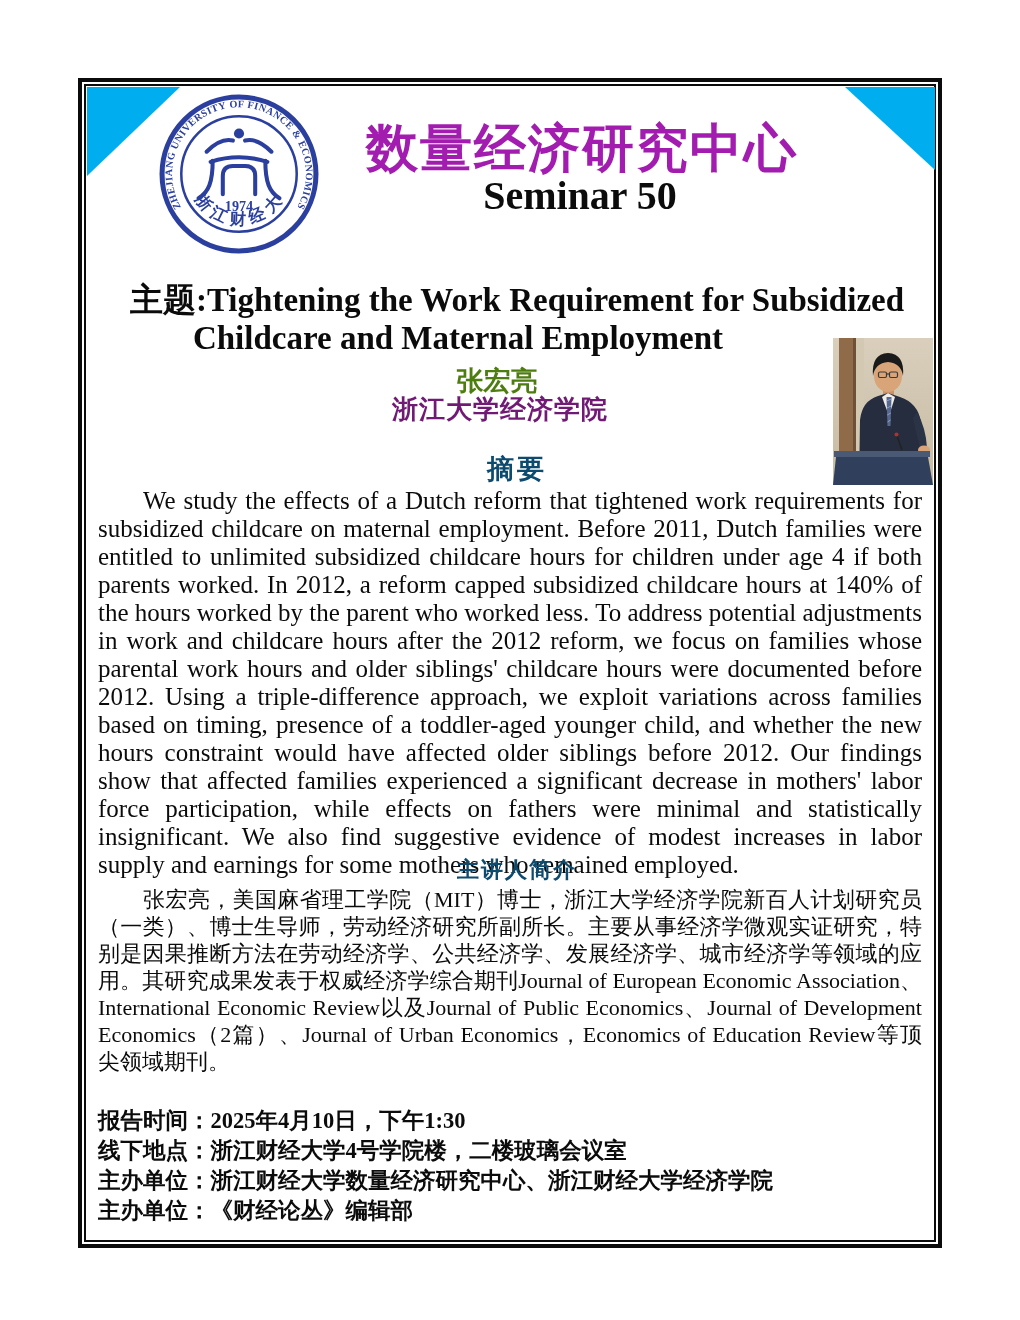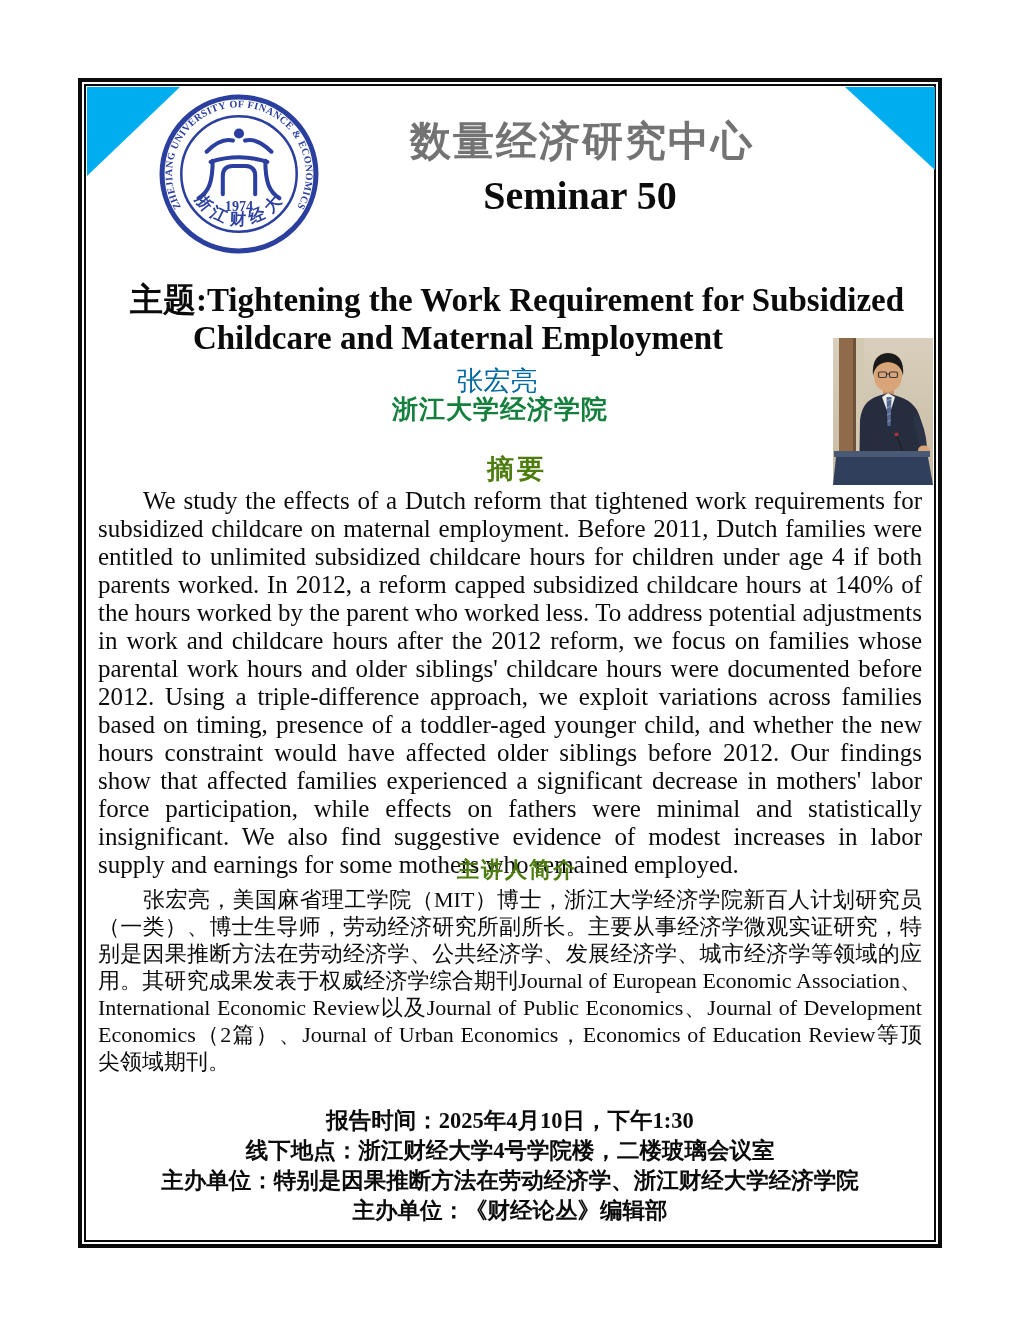--- a/index.html
+++ b/index.html
@@ -20,47 +20,47 @@
   
   .corner{position:absolute;background:#00AEEF;}
   .corner.left{left:87px;top:87px;width:93px;height:89px;
                clip-path:polygon(0 0,100% 0,0 100%);}
   .corner.right{left:845px;top:87px;width:90px;height:83px;
                 clip-path:polygon(0 0,100% 0,100% 100%);}
 
   .logo{position:absolute;left:158px;top:93px;width:162px;height:162px;}
 
   .org-title{position:absolute;left:582px;top:114px;transform:translateX(-50%);
-             font-size:41px;font-weight:bold;color:#737373;white-space:nowrap;letter-spacing:2px;}
+             font-size:52px;font-weight:bold;color:#a21caf;white-space:nowrap;letter-spacing:2px;}
   .seminar-no{position:absolute;left:580px;top:172px;transform:translateX(-50%);
               font-size:40px;font-weight:bold;color:#0c0c0c;white-space:nowrap;font-family:Liberation Serif, serif;}
 
   .topic-line{position:absolute;transform:translateX(-50%);font-size:33px;font-weight:bold;
               color:#0b0b0b;white-space:nowrap;}
   .topic-line.l1{left:517px;top:278px;}
   .topic-line.l2{left:458px;top:320px;}
 
   .speaker-name{position:absolute;left:497px;top:363px;transform:translateX(-50%);
-                font-size:27px;font-weight:normal;color:#0369a1;white-space:nowrap;}
+                font-size:27px;font-weight:bold;color:#4d7c0f;white-space:nowrap;}
   .speaker-affil{position:absolute;left:500px;top:392px;transform:translateX(-50%);
-                 font-size:26px;font-weight:bold;color:#15803d;white-space:nowrap;letter-spacing:1px;}
+                 font-size:26px;font-weight:bold;color:#701a75;white-space:nowrap;letter-spacing:1px;}
 
   .photo{position:absolute;left:833px;top:338px;width:100px;height:147px;overflow:hidden;}
 
-  .sec-heading{position:absolute;transform:translateX(-50%);font-weight:bold;color:#4d7c0f;white-space:nowrap;}
+  .sec-heading{position:absolute;transform:translateX(-50%);font-weight:bold;color:#0c4a6e;white-space:nowrap;}
   .abstract-heading{left:517px;top:451px;font-size:27px;letter-spacing:3px;}
   .bio-heading{left:517px;top:855px;font-size:22px;letter-spacing:2px;}
 
   .body-par{position:absolute;left:98px;width:824px;margin:0;color:#0b0b0b;
             text-align:justify;text-justify:inter-word;}
   .abstract-text{top:487px;font-size:25px;line-height:28px;text-indent:45px;}
   .bio-text{top:886px;font-size:22px;line-height:27px;text-indent:45px;}
 
   .details{position:absolute;left:98px;top:1106px;width:824px;
-           font-size:22.5px;font-weight:bold;color:#0b0b0b;text-align:center;}
+           font-size:22.5px;font-weight:bold;color:#0b0b0b;}
   .detail-line{height:30px;line-height:30px;white-space:nowrap;}
 
   svg text{font-family:"Liberation Serif","DejaVu Serif",serif;}
 </style>
 </head>
 <body>
 
 <div class="page">
 
   <div class="frame">
@@ -141,17 +141,17 @@
 
   <div class="sec-heading abstract-heading">摘要</div>
   <p class="body-par abstract-text">We study the effects of a Dutch reform that tightened work requirements for subsidized childcare on maternal employment. Before 2011, Dutch families were entitled to unlimited subsidized childcare hours for children under age 4 if both parents worked. In 2012, a reform capped subsidized childcare hours at 140% of the hours worked by the parent who worked less. To address potential adjustments in work and childcare hours after the 2012 reform, we focus on families whose parental work hours and older siblings' childcare hours were documented before 2012. Using a triple-difference approach, we exploit variations across families based on timing, presence of a toddler-aged younger child, and whether the new hours constraint would have affected older siblings before 2012. Our findings show that affected families experienced a significant decrease in mothers' labor force participation, while effects on fathers were minimal and statistically insignificant. We also find suggestive evidence of modest increases in labor supply and earnings for some mothers who remained employed.</p>
 
   <div class="sec-heading bio-heading">主讲人简介</div>
   <p class="body-par bio-text">张宏亮，美国麻省理工学院（MIT）博士，浙江大学经济学院新百人计划研究员（一类）、博士生导师，劳动经济研究所副所长。主要从事经济学微观实证研究，特别是因果推断方法在劳动经济学、公共经济学、发展经济学、城市经济学等领域的应用。其研究成果发表于权威经济学综合期刊Journal of European Economic Association、International Economic Review以及Journal of Public Economics、Journal of Development Economics（2篇）、Journal of Urban Economics，Economics of Education Review等顶尖领域期刊。</p>
 
   <div class="details">
     <div class="detail-line"><span>报告时间：</span><span>2025年4月10日，下午1:30</span></div>
     <div class="detail-line"><span>线下地点：</span><span>浙江财经大学4号学院楼，二楼玻璃会议室</span></div>
-    <div class="detail-line"><span>主办单位：</span><span>特别是因果推断方法在劳动经济学、浙江财经大学经济学院</span></div>
+    <div class="detail-line"><span>主办单位：</span><span>浙江财经大学数量经济研究中心、浙江财经大学经济学院</span></div>
     <div class="detail-line"><span>主办单位：</span><span>《财经论丛》编辑部</span></div>
   </div>
 
 </div>
 
 </body></html>

